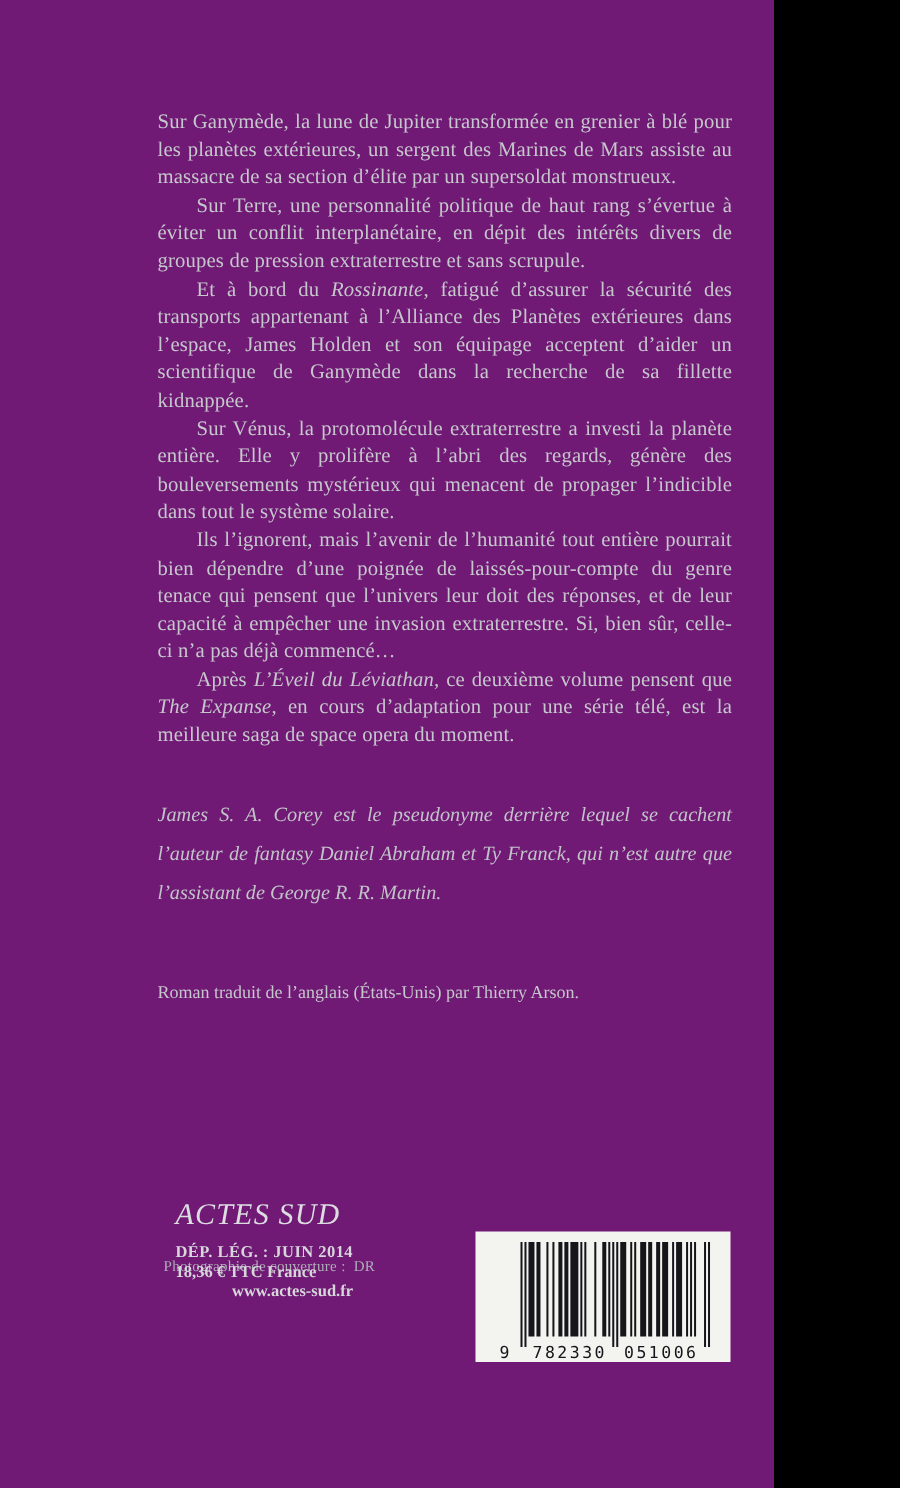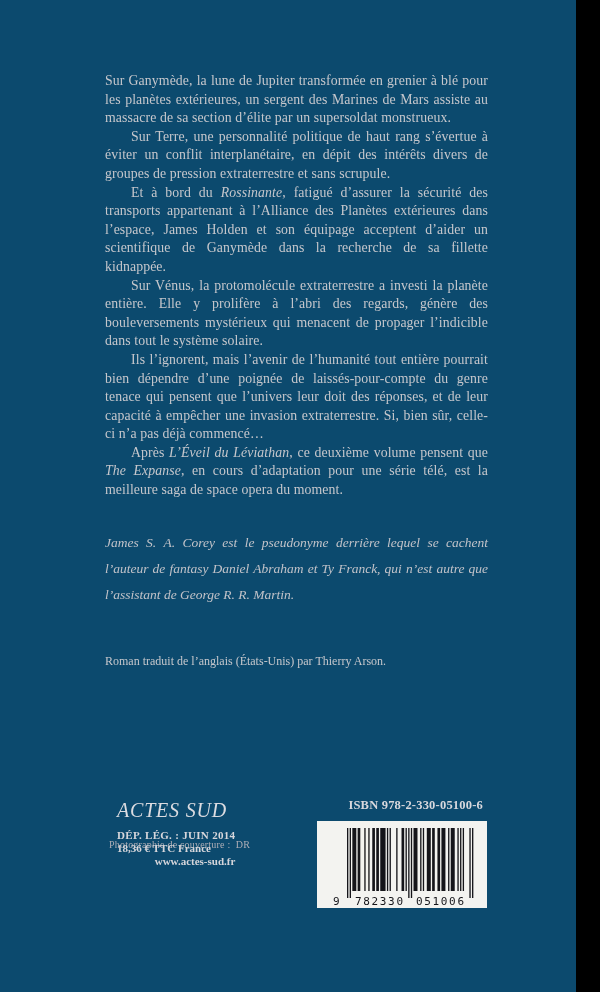--- a/index.html
+++ b/index.html
@@ -1,20 +1,20 @@
 <!DOCTYPE html>
 <html lang="fr"><head>
 <meta charset="utf-8">
 <title>Back cover</title>
 <style>
   html,body { margin:0; padding:0; background:#000; }
   .cover {
     position:relative;
-    width:576px; height:992px;
-    background:#0c4a6e;
+    width:516px; height:992px;
+    background:#701a75;
     overflow:hidden;
     font-family:"Liberation Serif", serif;
     color:#c6c7cc;
     text-decoration:underline;
   }
   .text-flow {
     position:absolute;
     left:105px; top:72px;
     width:383px;
   }
@@ -113,21 +113,20 @@
 
   <div class="photo-credit">Photographie de couverture :  DR</div>
 
   <div class="publisher">
     <div class="logo">ACTES SUD</div>
     <div class="legal">DÉP. LÉG. : JUIN 2014</div>
     <div class="price">18,36 € TTC France</div>
     <div class="site">www.actes-sud.fr</div>
   </div>
 
-  <div class="isbn">ISBN 978-2-330-05100-6</div>
 
   <div class="barcode-box">
     <svg viewBox="0 0 170 87" xmlns="http://www.w3.org/2000/svg">
         <rect x="30.00" y="7" width="1.33" height="70" fill="#15151a"></rect>
         <rect x="32.66" y="7" width="1.33" height="70" fill="#15151a"></rect>
         <rect x="35.32" y="7" width="3.99" height="63" fill="#15151a"></rect>
         <rect x="40.64" y="7" width="2.66" height="63" fill="#15151a"></rect>
         <rect x="47.29" y="7" width="1.33" height="63" fill="#15151a"></rect>
         <rect x="51.28" y="7" width="1.33" height="63" fill="#15151a"></rect>
         <rect x="55.27" y="7" width="2.66" height="63" fill="#15151a"></rect>

